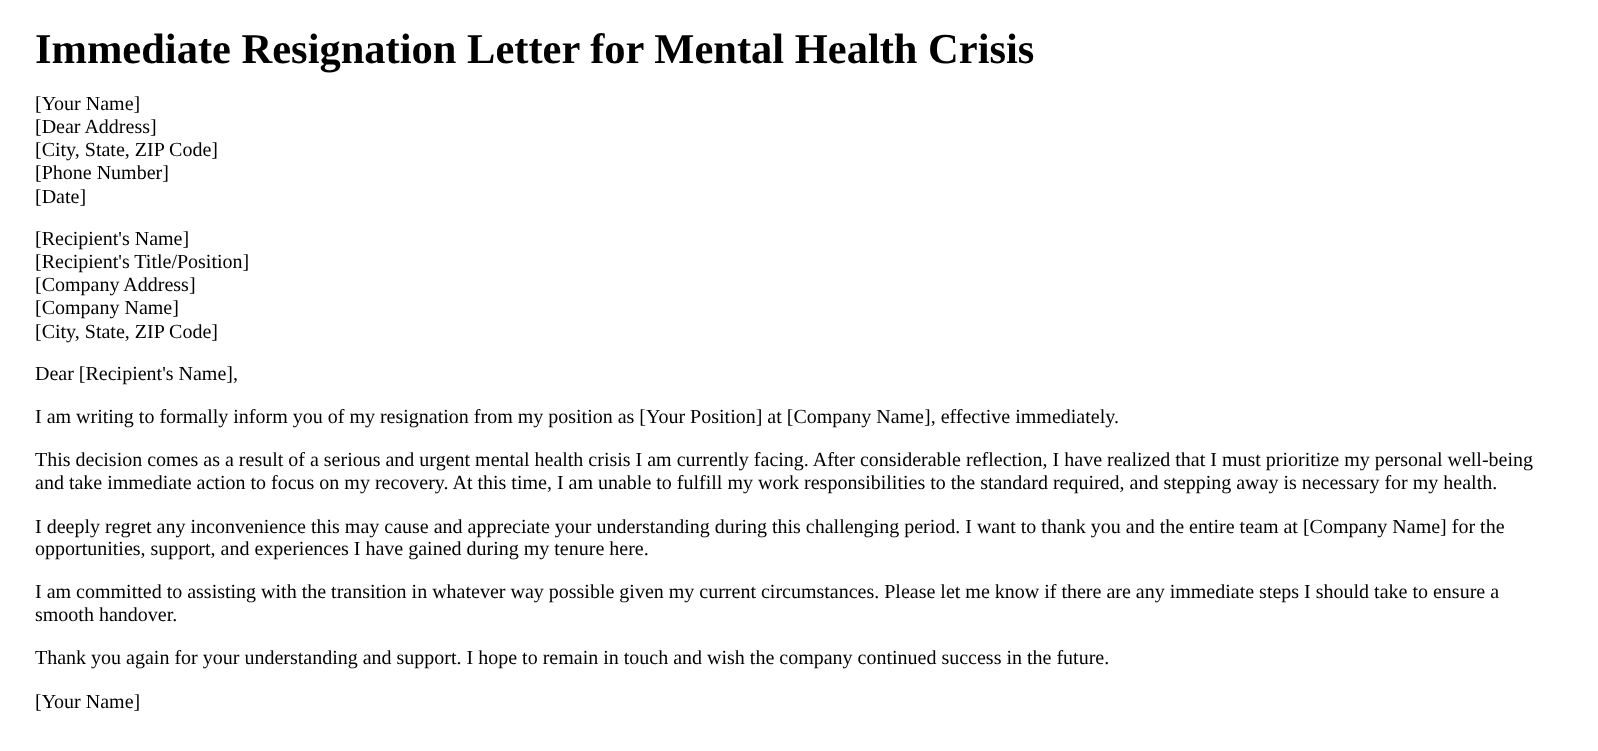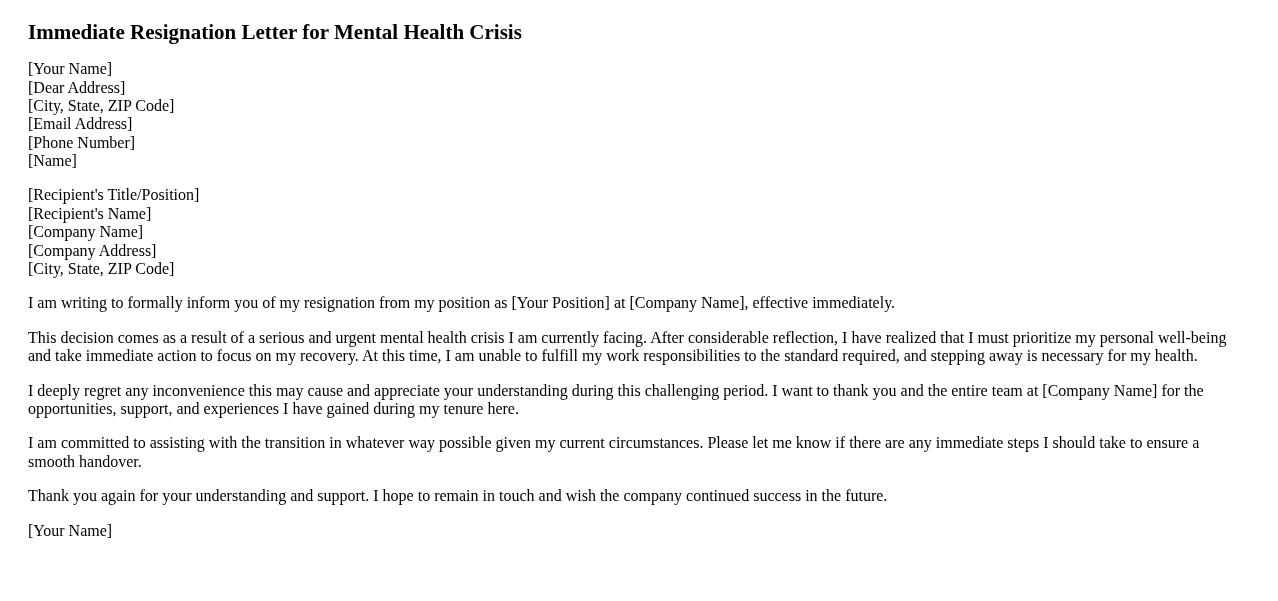--- a/index.html
+++ b/index.html
@@ -13,21 +13,21 @@
     font-size: 16px;
     line-height: 1.15;
   }
   .page {
     margin: 8px;
     padding: 0 20px;
     min-height: 585px;
     box-sizing: border-box;
   }
   h1.doc-title {
-    font-size: 21px;
+    font-size: 34px;
     font-weight: bold;
     margin: 20px 0 14px 0;
     line-height: 1.15;
   }
   p {
     margin: 16px 0;
   }
   .address-block span,
   .signature-block span {
     display: block;
@@ -37,33 +37,33 @@
 <body>
 
 <main class="page">
 
   <h1 class="doc-title">Immediate Resignation Letter for Mental Health Crisis</h1>
 
   <p class="address-block">
     <span>[Your Name]</span>
     <span>[Dear Address]</span>
     <span>[City, State, ZIP Code]</span>
-    <span>[Email Address]</span>
     <span>[Phone Number]</span>
-    <span>[Name]</span>
+    <span>[Date]</span>
   </p>
 
   <p class="address-block">
+    <span>[Recipient's Name]</span>
     <span>[Recipient's Title/Position]</span>
-    <span>[Recipient's Name]</span>
+    <span>[Company Address]</span>
     <span>[Company Name]</span>
-    <span>[Company Address]</span>
     <span>[City, State, ZIP Code]</span>
   </p>
 
+  <p>Dear [Recipient's Name],</p>
 
   <p>I am writing to formally inform you of my resignation from my position as [Your Position] at [Company Name], effective immediately.</p>
 
   <p>This decision comes as a result of a serious and urgent mental health crisis I am currently facing. After considerable reflection, I have realized that I must prioritize my personal well-being and take immediate action to focus on my recovery. At this time, I am unable to fulfill my work responsibilities to the standard required, and stepping away is necessary for my health.</p>
 
   <p>I deeply regret any inconvenience this may cause and appreciate your understanding during this challenging period. I want to thank you and the entire team at [Company Name] for the opportunities, support, and experiences I have gained during my tenure here.</p>
 
   <p>I am committed to assisting with the transition in whatever way possible given my current circumstances. Please let me know if there are any immediate steps I should take to ensure a smooth handover.</p>
 
   <p>Thank you again for your understanding and support. I hope to remain in touch and wish the company continued success in the future.</p>

